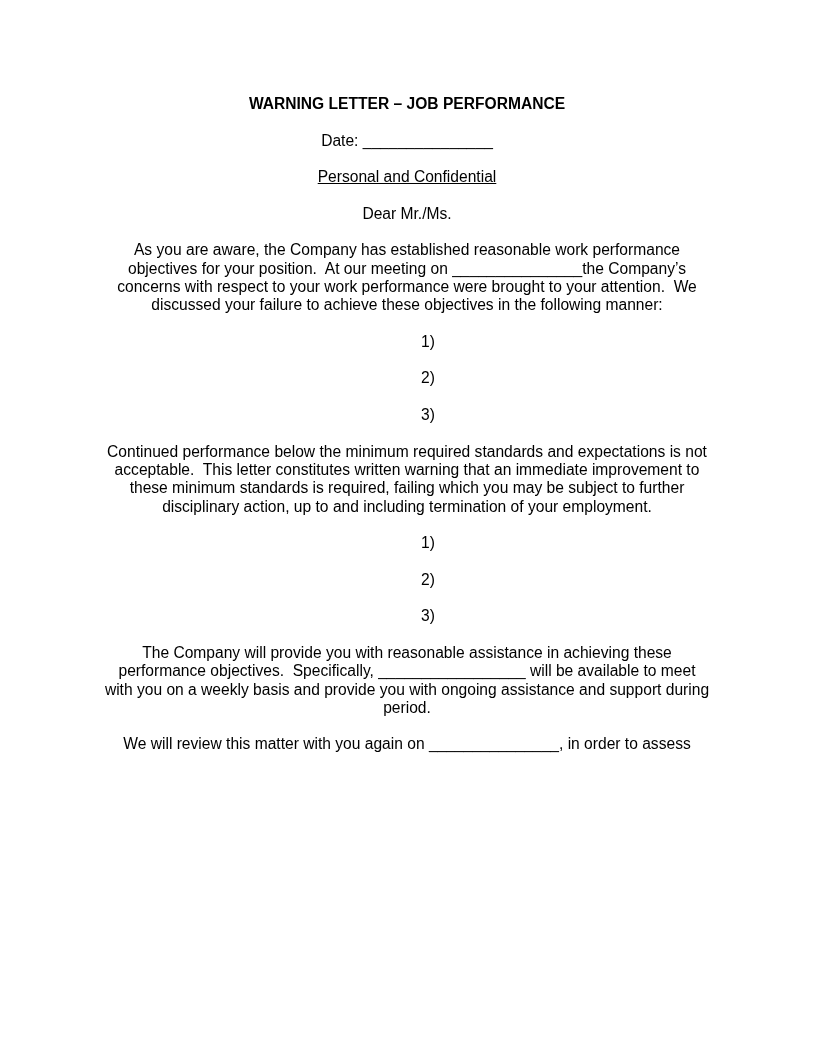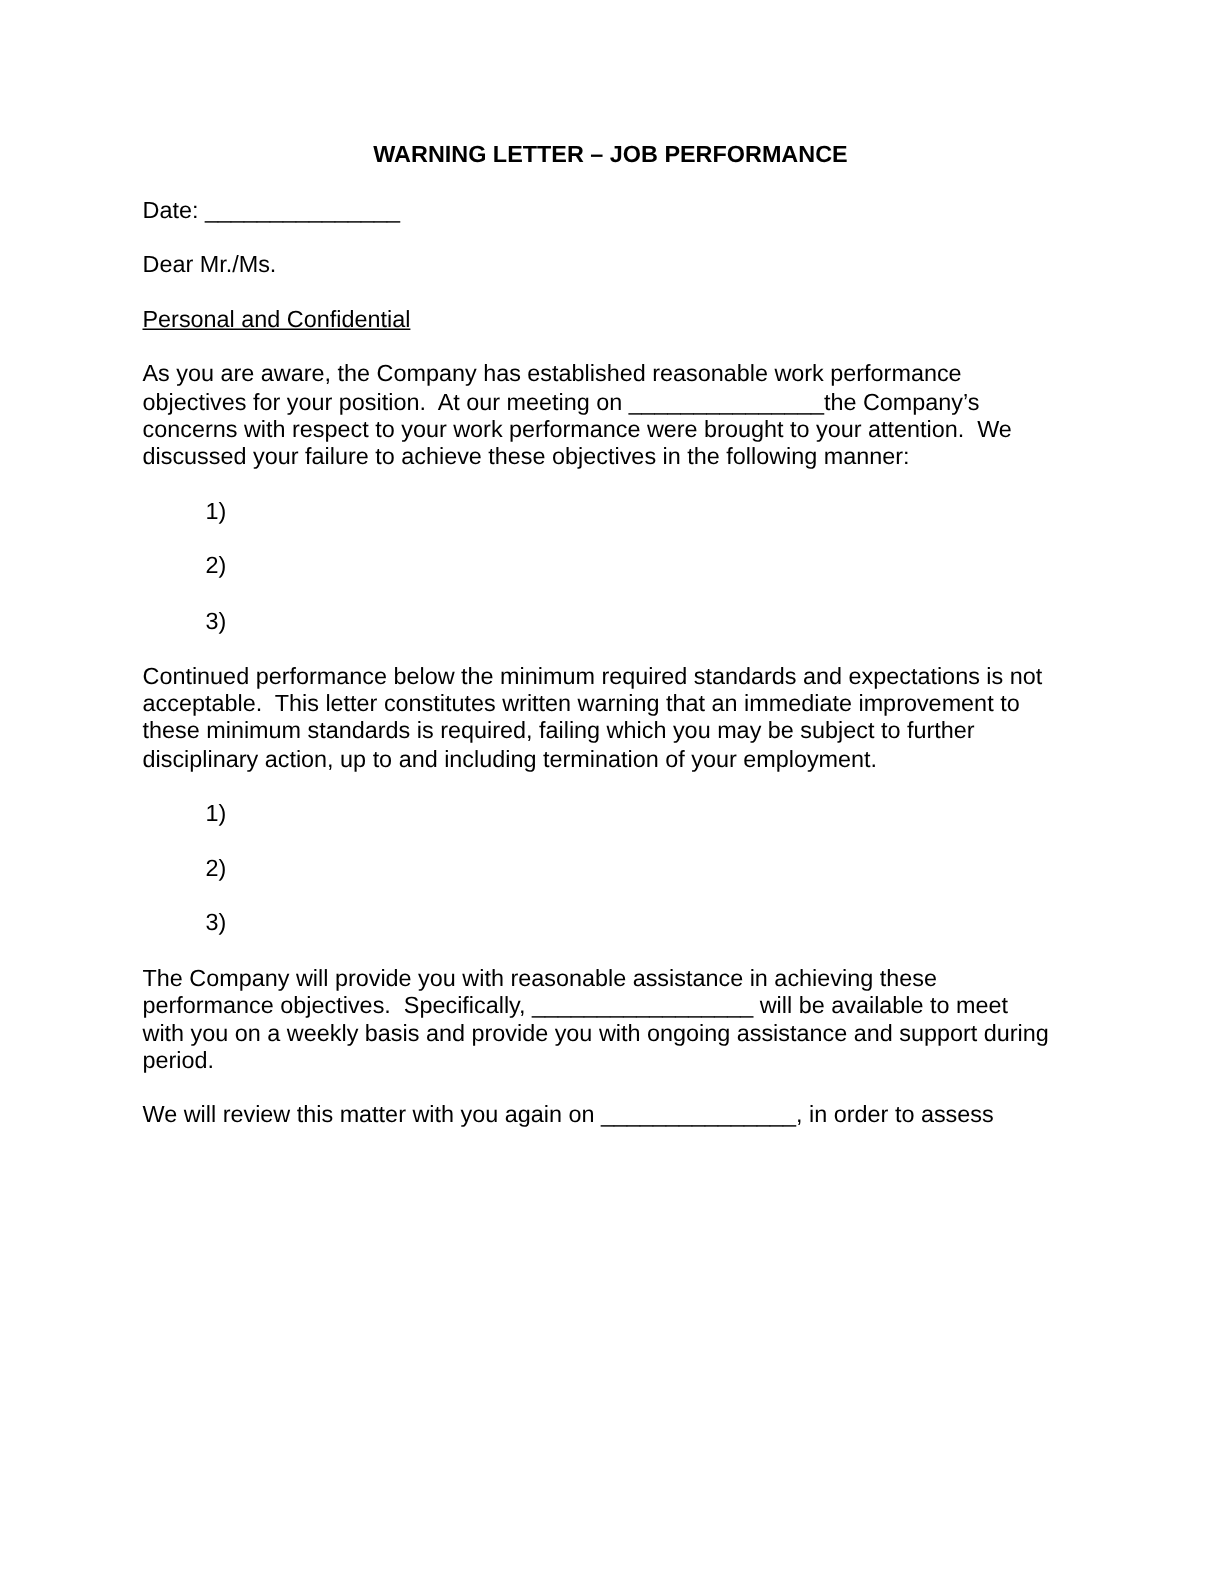--- a/index.html
+++ b/index.html
@@ -20,20 +20,21 @@
     position: absolute;
     left: 95px;
     top: 95px;
     width: 624px;
   }
   .para, .title-line, .list-item {
     font-size: 15.6px;
     line-height: 18.3px;
     margin: 0 0 18.3px 0;
     white-space: pre-wrap;
+    text-align: center;
   }
   .title-line {
     font-weight: bold;
     text-align: center;
   }
   .u {
     text-decoration: underline;
   }
   .list-item {
     margin-left: 42px;
@@ -42,23 +43,23 @@
 </head>
 <body>
 
 <div class="page">
   <div class="content">
 
     <div class="title-line">WARNING LETTER – JOB PERFORMANCE</div>
 
     <div class="para">Date: _______________</div>
 
+    <div class="para"><span class="u">Personal and Confidential</span></div>
+
     <div class="para">Dear Mr./Ms.</div>
-
-    <div class="para"><span class="u">Personal and Confidential</span></div>
 
 
 
     <div class="para">As you are aware, the Company has established reasonable work performance
 objectives for your position.  At our meeting on _______________the Company’s
 concerns with respect to your work performance were brought to your attention.  We
 discussed your failure to achieve these objectives in the following manner:</div>
 
     <div class="list-item">1)</div>
     <div class="list-item">2)</div>

